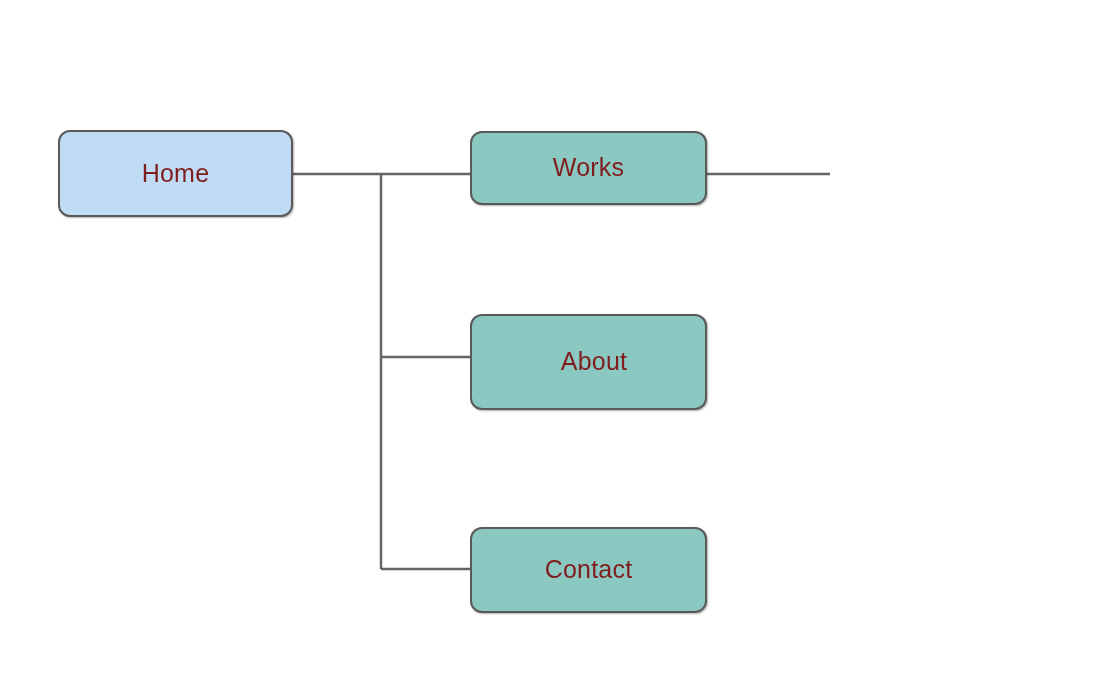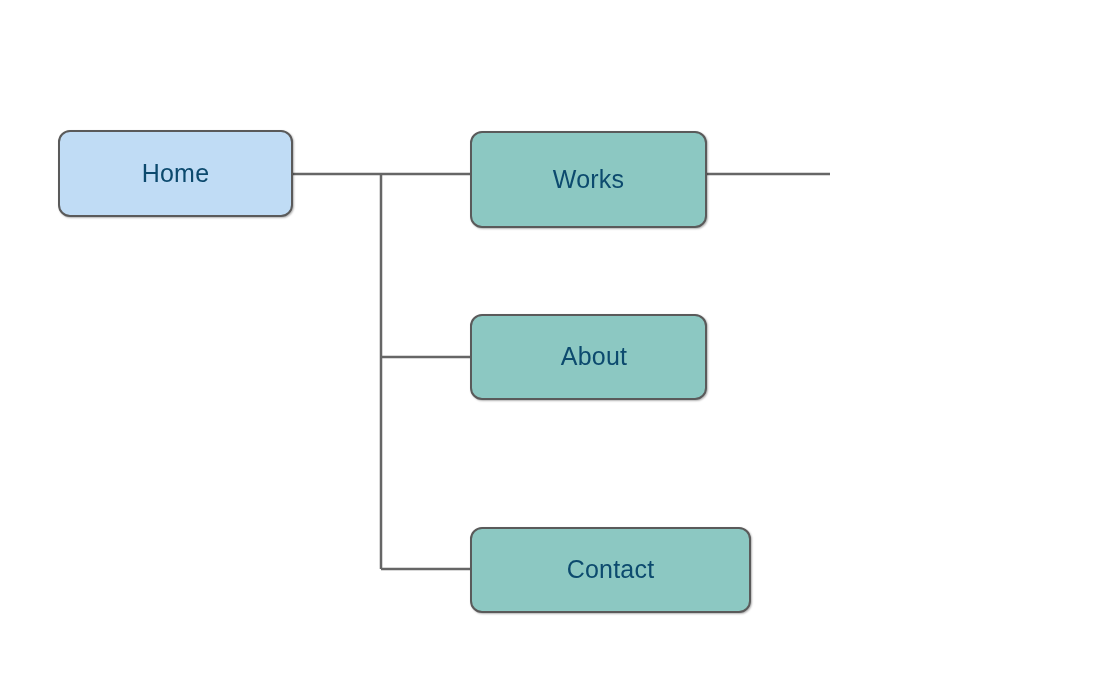--- a/index.html
+++ b/index.html
@@ -33,44 +33,44 @@
     align-items: center;
     justify-content: center;
     border: 2px solid #5a5a5a;
     border-radius: 12px;
     box-shadow: 1px 1px 2px rgba(0,0,0,0.30);
     text-align: center;
   }
   .node-label {
     font-size: 25px;
     line-height: 1.1;
-    color: #0c4a6e;
+    color: #7f1d1d;
     letter-spacing: 0.2px;
     white-space: nowrap;
     user-select: none;
   }
   .node-home {
     left: 58px;  top: 130px;  width: 235px; height: 87px;
     background: #c0dcf5;
   }
   .node-works {
-    left: 470px; top: 131px;  width: 237px; height: 97px;
+    left: 470px; top: 131px;  width: 237px; height: 74px;
     background: #8cc8c2;
   }
   .node-workdetail {
     left: 830px; top: 131px;  width: 238px; height: 86px;
     background: #fcf5ae;
   }
   .node-about {
-    left: 470px; top: 314px;  width: 237px; height: 86px;
+    left: 470px; top: 314px;  width: 237px; height: 96px;
     background: #8cc8c2;
     padding-left: 11px;
   }
   .node-contact {
-    left: 470px; top: 527px;  width: 281px; height: 86px;
+    left: 470px; top: 527px;  width: 237px; height: 86px;
     background: #8cc8c2;
   }
 </style>
 </head>
 <body>
 
 <div id="canvas">
 
   <svg id="edge-layer" viewBox="0 0 1112 700">
     <g stroke="#666666" stroke-width="2.5" fill="none" stroke-linecap="butt">

